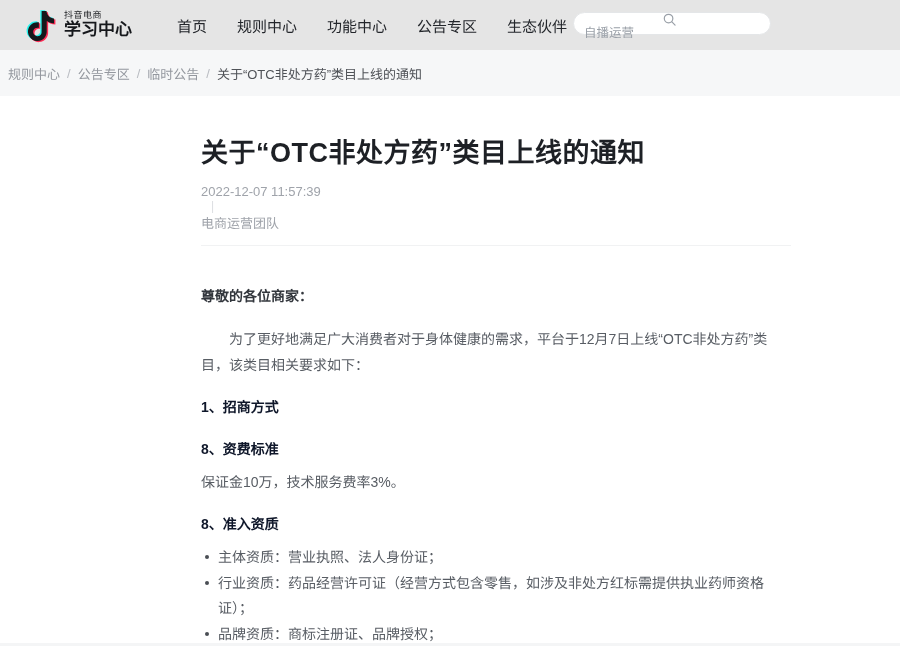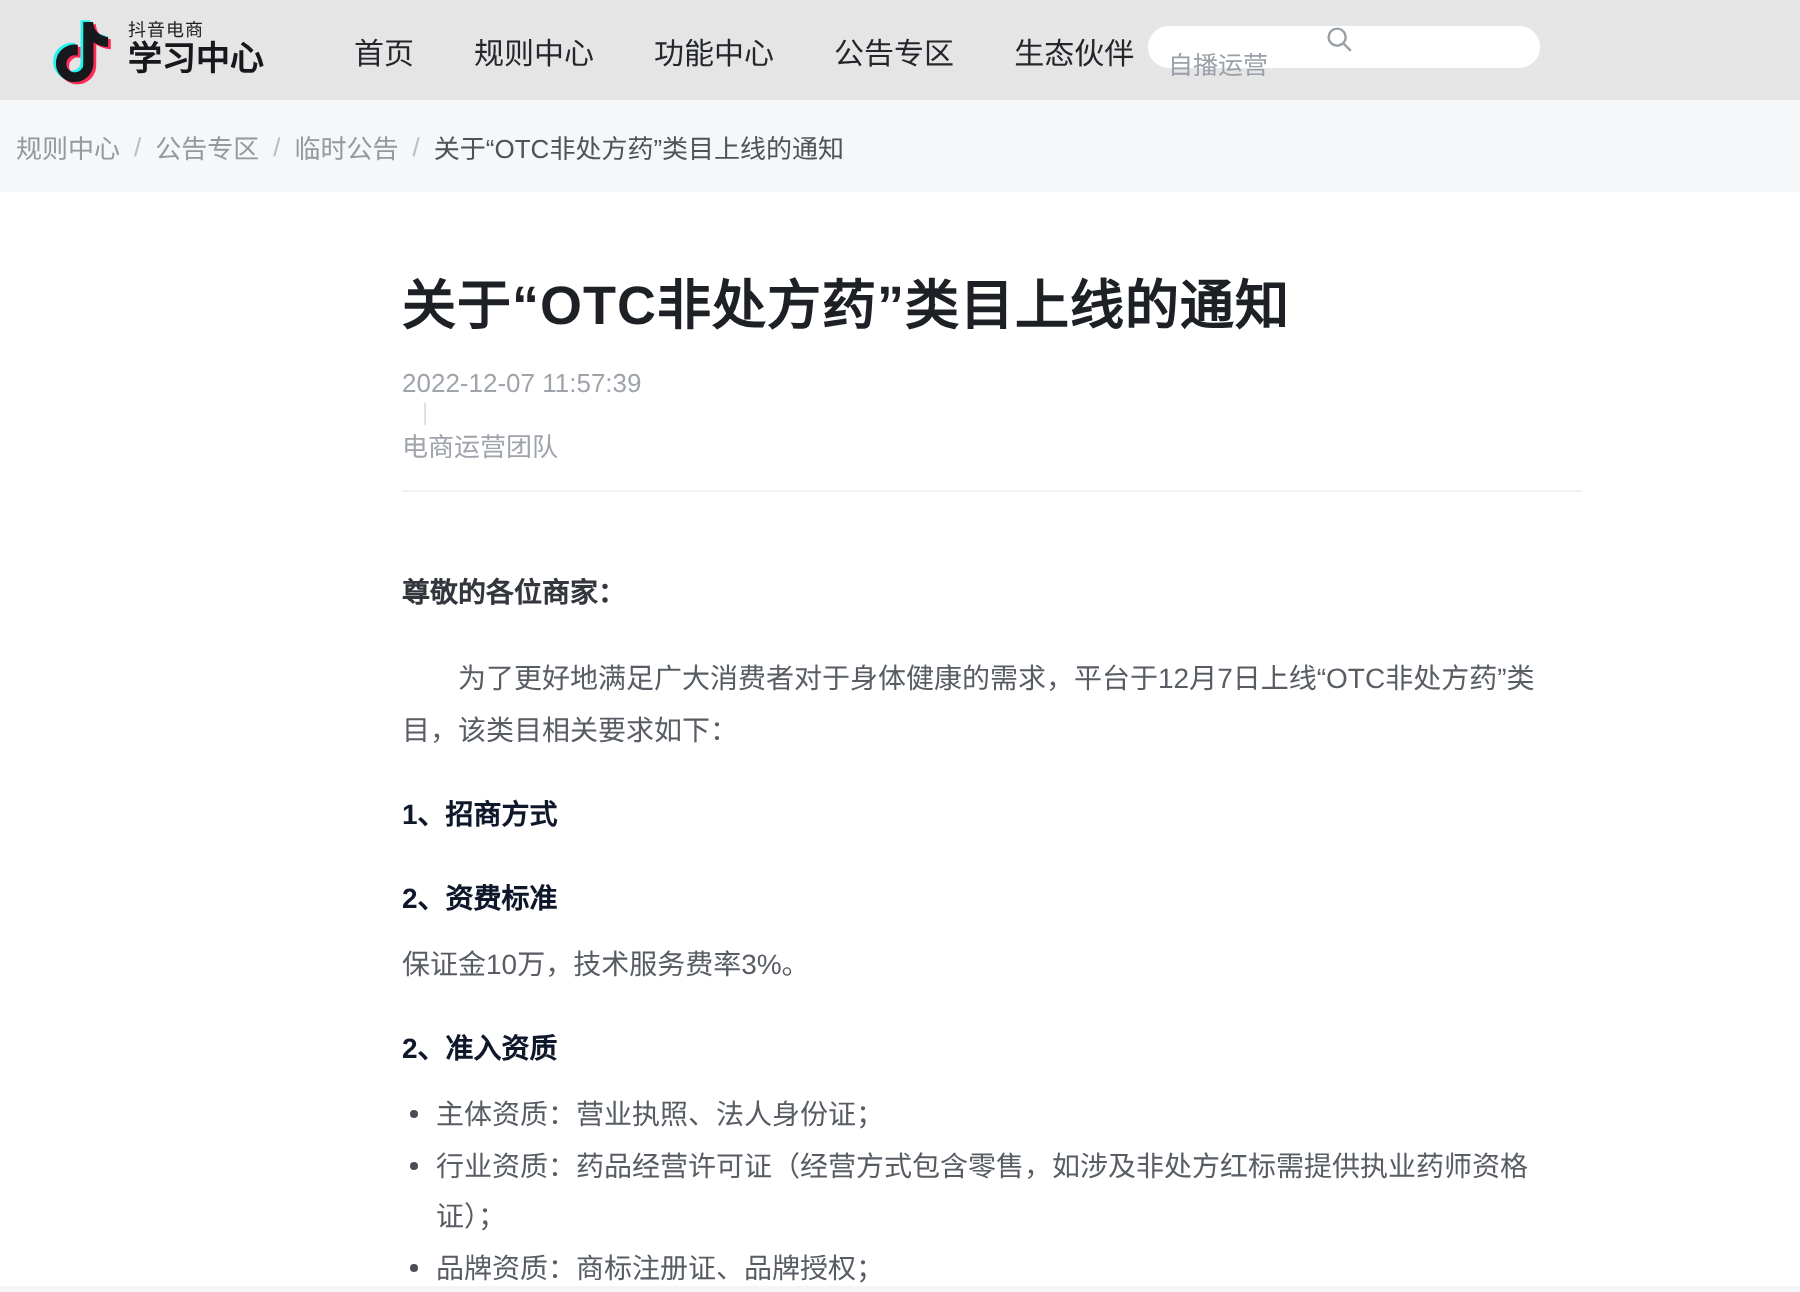--- a/index.html
+++ b/index.html
@@ -196,24 +196,24 @@
   </div>
 
   <hr class="title-rule">
 
   <div class="body-copy">
     <p class="p-greeting">尊敬的各位商家：</p>
     <p class="p-intro">为了更好地满足广大消费者对于身体健康的需求，平台于12月7日上线“OTC非处方药”类目，该类目相关要求如下：</p>
 
     <h3 class="sec-title">1、招商方式</h3>
 
-    <h3 class="sec-title">2、资费标准</h3>
+    <h3 class="sec-title">8、资费标准</h3>
     <p class="sec-body">保证金10万，技术服务费率3%。</p>
 
-    <h3 class="sec-title">2、准入资质</h3>
+    <h3 class="sec-title">8、准入资质</h3>
     <ul class="quals">
       <li>主体资质：营业执照、法人身份证；</li>
       <li>行业资质：药品经营许可证（经营方式包含零售，如涉及非处方红标需提供执业药师资格证）；</li>
       <li>品牌资质：商标注册证、品牌授权；</li>
       <li>商品资质：药品生产许可证、药品注册证。</li>
     </ul>
 
   </div>
 </div>
 

